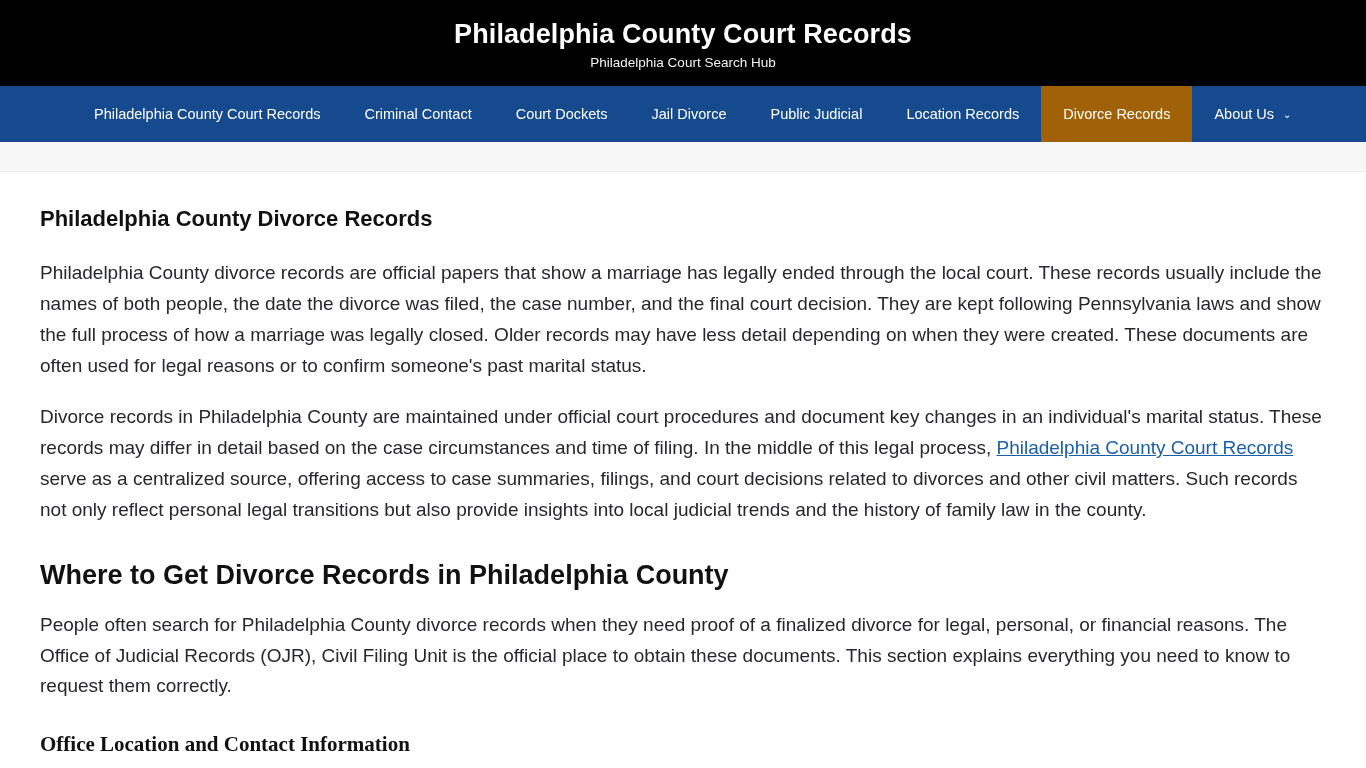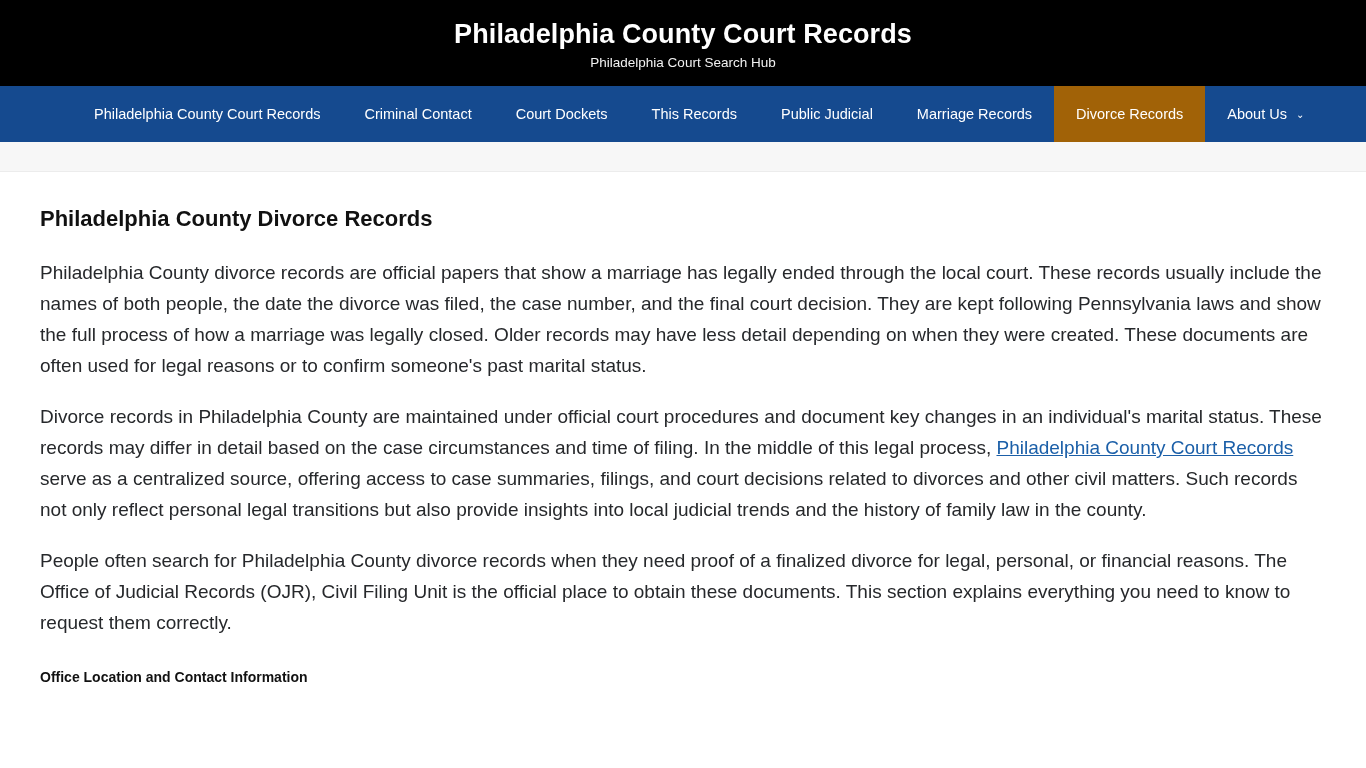--- a/index.html
+++ b/index.html
@@ -83,25 +83,26 @@
     line-height: 1.2;
   }
   h2.section-title {
     font-size: 27px;
     font-weight: bold;
     color: #111111;
     margin: 34px 0 18px;
     line-height: 1.2;
   }
   h3.subsection-title {
-    font-size: 14px;
+    font-size: 21px;
     font-weight: bold;
     color: #111111;
     margin: 30px 0 16px;
     line-height: 1.2;
+    font-family: Liberation Serif, serif;
   }
   p.body-text {
     font-size: 19px;
     line-height: 1.62;
     color: #26282b;
     margin: 0 0 21px;
   }
   a.inline-link {
     color: #1b5fa8;
     text-decoration: underline;
@@ -119,44 +120,45 @@
   <a class="nav-item">
     <span>Philadelphia County Court Records</span>
   </a>
   <a class="nav-item">
     <span>Criminal Contact</span>
   </a>
   <a class="nav-item">
     <span>Court Dockets</span>
   </a>
   <a class="nav-item">
-    <span>This Records</span>
+    <span>Jail Divorce</span>
   </a>
   <a class="nav-item">
     <span>Public Judicial</span>
   </a>
   <a class="nav-item">
-    <span>Marriage Records</span>
+    <span>Location Records</span>
   </a>
   <a class="nav-item active">
     <span>Divorce Records</span>
   </a>
   <a class="nav-item">
     <span>About Us</span>
     <span class="caret">⌄</span>
   </a>
 </nav>
 
 <div class="sub-strip"></div>
 
 <main class="content">
   <h1 class="page-title">Philadelphia County Divorce Records</h1>
 
   <p class="body-text">Philadelphia County divorce records are official papers that show a marriage has legally ended through the local court. These records usually include the names of both people, the date the divorce was filed, the case number, and the final court decision. They are kept following Pennsylvania laws and show the full process of how a marriage was legally closed. Older records may have less detail depending on when they were created. These documents are often used for legal reasons or to confirm someone's past marital status.</p>
 
   <p class="body-text"><span>Divorce records in Philadelphia County are maintained under official court procedures and document key changes in an individual's marital status. These records may differ in detail based on the case circumstances and time of filing. In the middle of this legal process, </span><a class="inline-link">Philadelphia County Court Records</a><span> serve as a centralized source, offering access to case summaries, filings, and court decisions related to divorces and other civil matters. Such records not only reflect personal legal transitions but also provide insights into local judicial trends and the history of family law in the county.</span></p>
 
+  <h2 class="section-title">Where to Get Divorce Records in Philadelphia County</h2>
 
   <p class="body-text">People often search for Philadelphia County divorce records when they need proof of a finalized divorce for legal, personal, or financial reasons. The Office of Judicial Records (OJR), Civil Filing Unit is the official place to obtain these documents. This section explains everything you need to know to request them correctly.</p>
 
   <h3 class="subsection-title">Office Location and Contact Information</h3>
 
 </main>
 
 </body></html>

